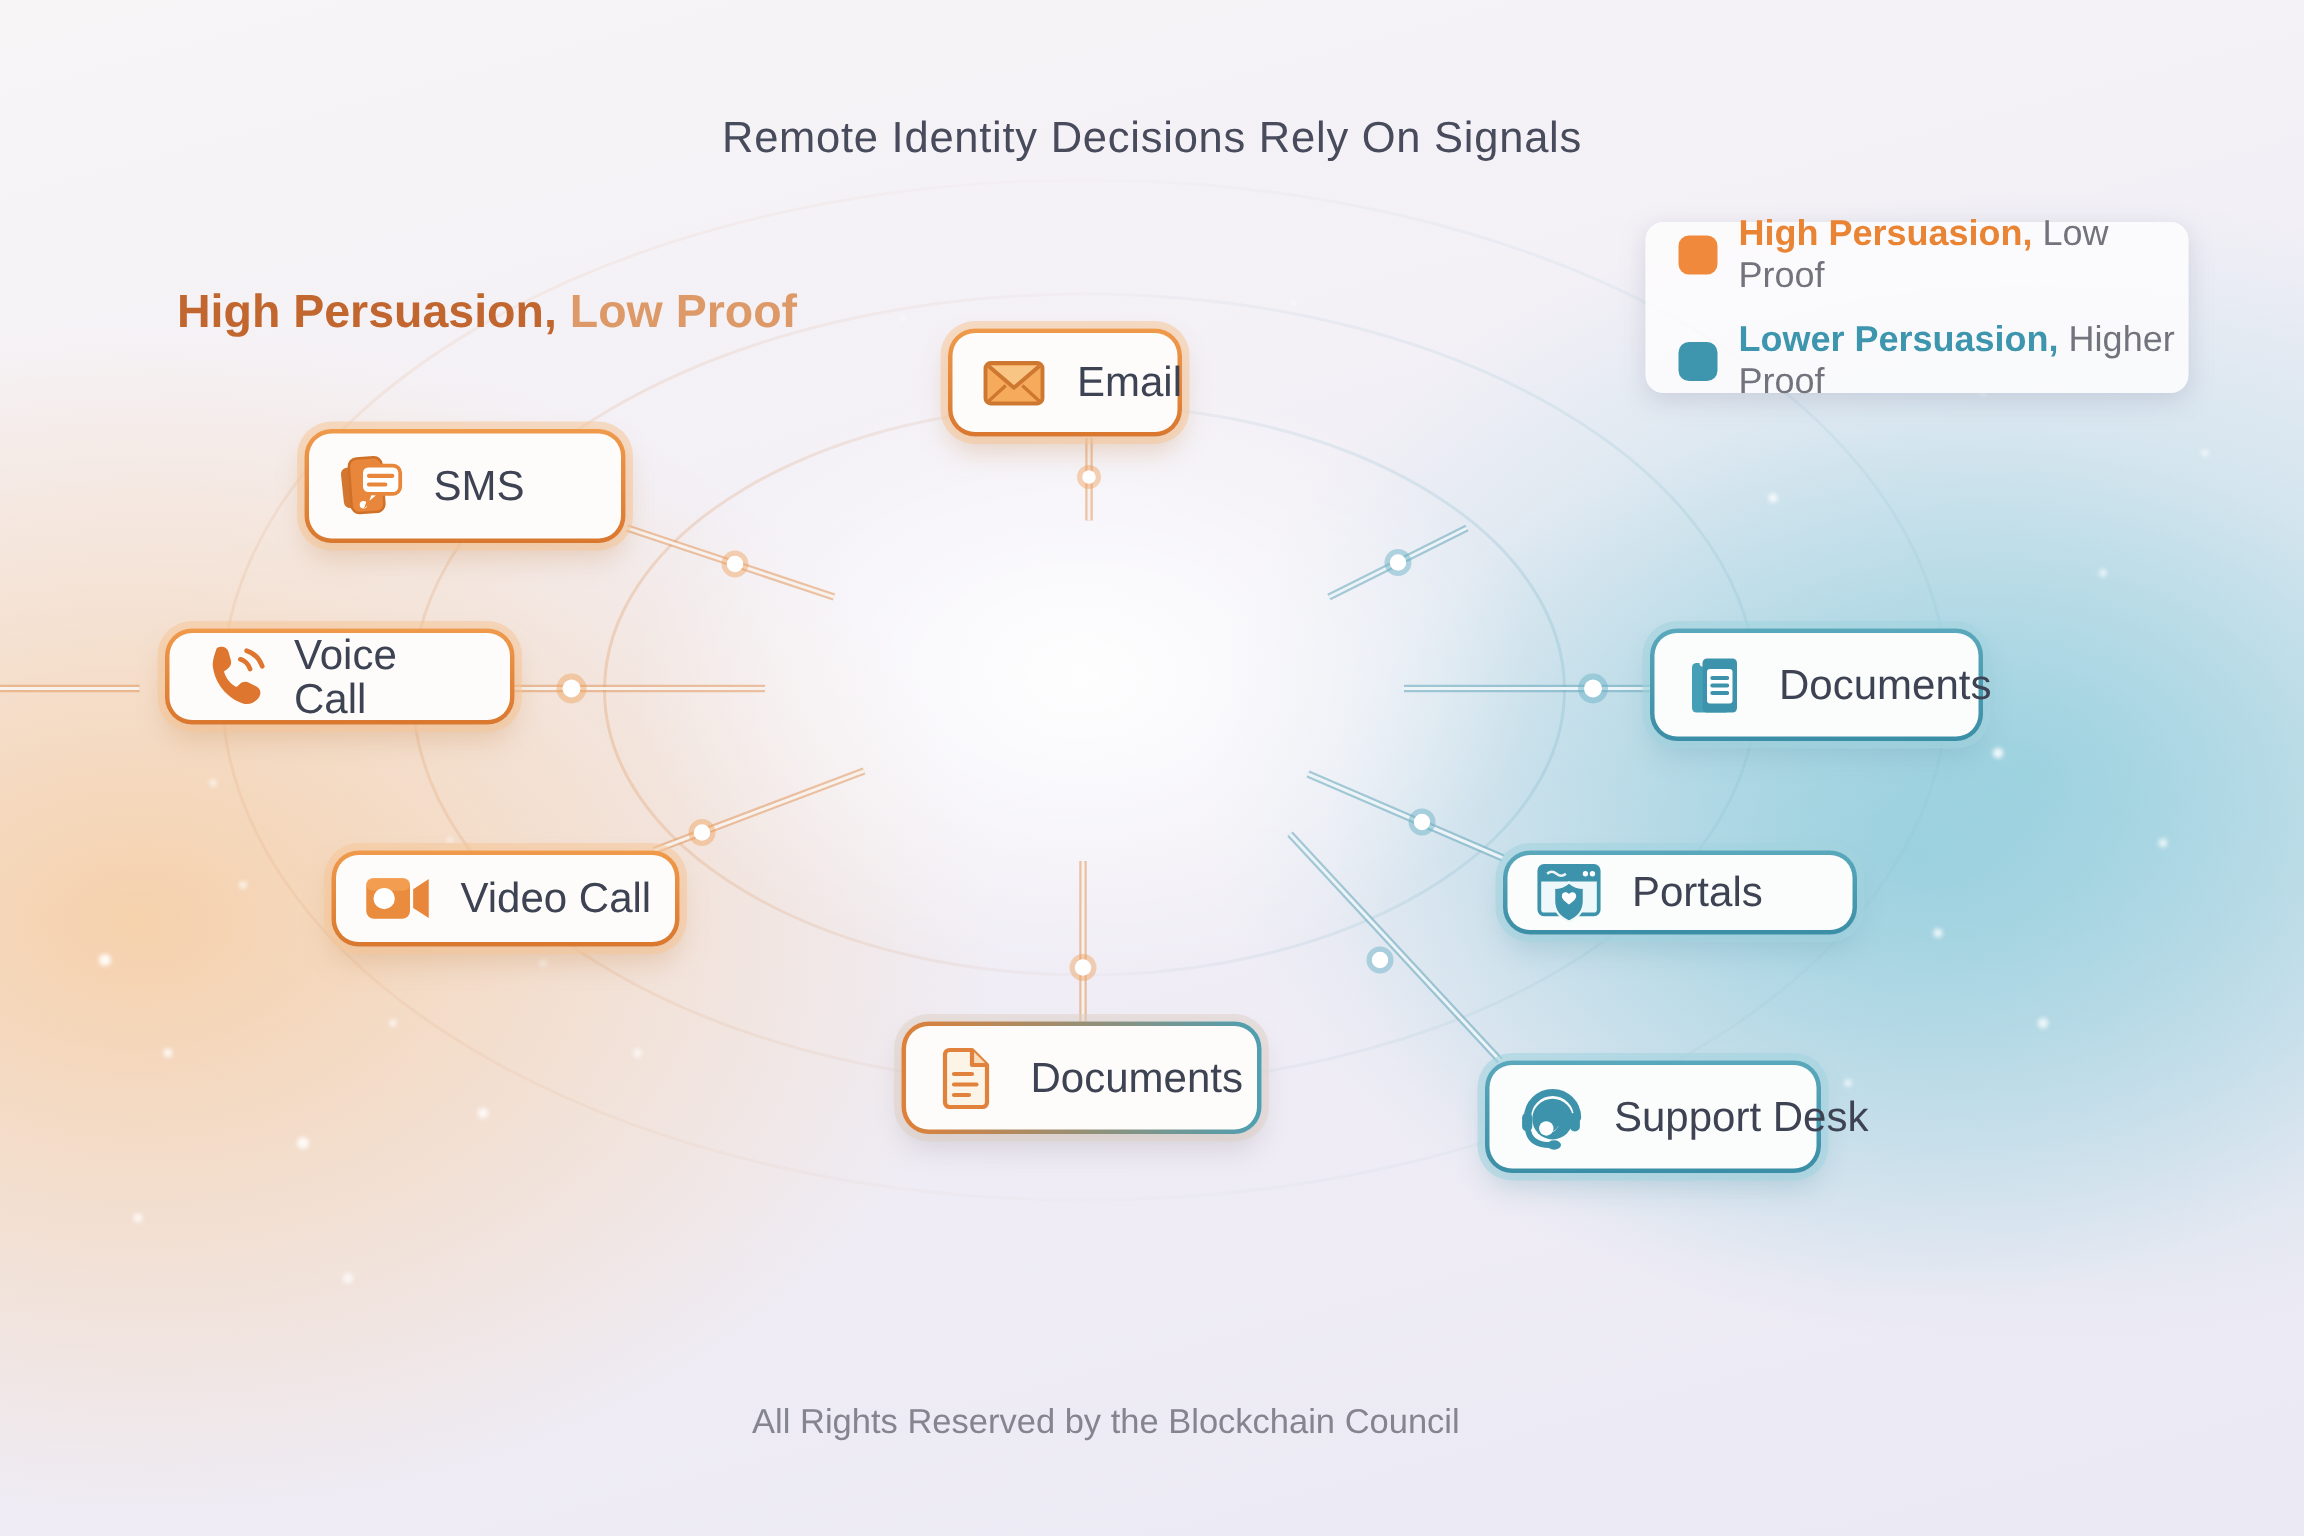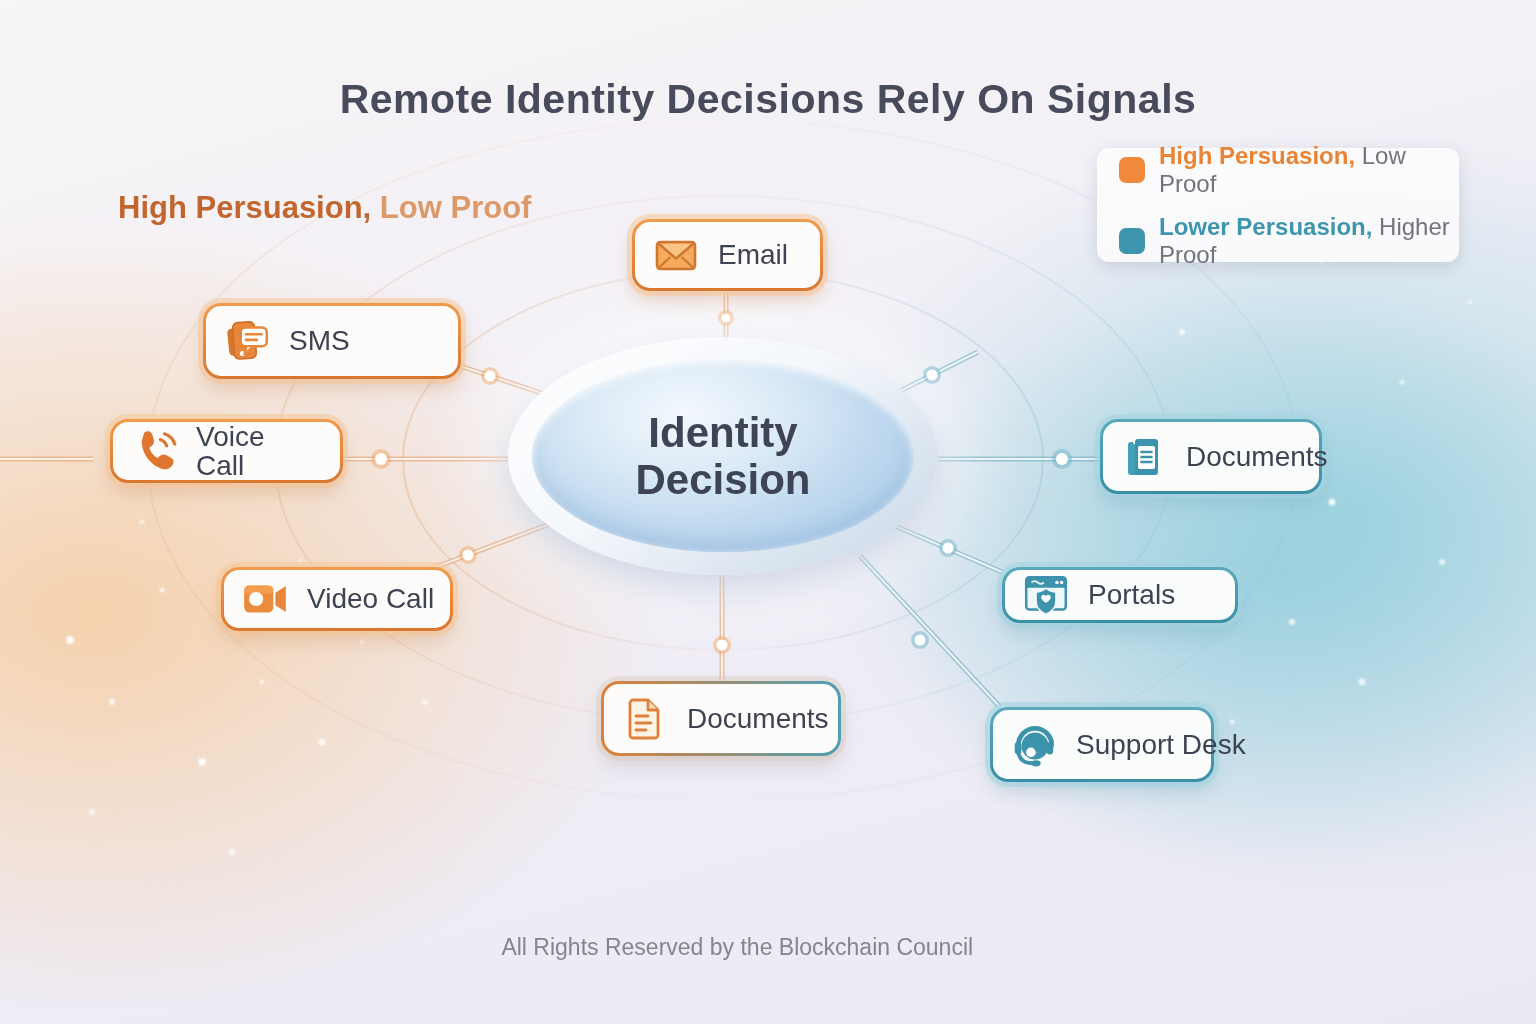--- a/index.html
+++ b/index.html
@@ -10,21 +10,21 @@
       radial-gradient(430px 290px at 47% 44%, rgba(255,255,255,.95), rgba(255,255,255,0) 70%),
       radial-gradient(920px 640px at 6% 60%, rgba(246,206,164,.9), rgba(246,206,164,0) 62%),
       radial-gradient(560px 420px at 83% 56%, rgba(128,198,215,.55), rgba(128,198,215,0) 70%),
       radial-gradient(860px 600px at 88% 50%, rgba(156,212,224,.75), rgba(156,212,224,0) 64%),
       linear-gradient(165deg,#f8f5f7 0%,#f1eef6 45%,#ebe9f3 100%);
   }
   .net{position:absolute;left:0;top:0;}
   
   .title{
     position:absolute;top:76px;left:0;width:100%;text-align:center;
-    font-size:41px;font-weight:700;color:#474b5c;letter-spacing:.5px;
+    font-size:29px;font-weight:400;color:#474b5c;letter-spacing:.5px;
   }
   .group-label{position:absolute;left:118px;top:190px;font-size:31px;font-weight:700;}
   .group-label .strong{color:#c2662f;}
   .group-label .rest{color:#dd9a68;font-weight:600;}
   .footer{
     position:absolute;left:0;top:934px;width:96%;text-align:center;
     font-size:23px;color:#85858f;
   }
   
   .legend{
@@ -66,22 +66,22 @@
     box-shadow:0 0 0 5px rgba(245,199,153,.55), 0 10px 18px rgba(204,150,100,.35);}
   .card--orange .card-inner{background:#fdfcfa;}
   .card--teal{background:linear-gradient(180deg,#5aa8bc,#3a8ea5);
     box-shadow:0 0 0 5px rgba(163,212,223,.6), 0 10px 18px rgba(108,160,180,.3);}
   .card--teal .card-inner{background:#fbfdfd;}
   .card--mixed{background:linear-gradient(90deg,#df8038,#4e9fb2);
     box-shadow:0 0 0 5px rgba(222,208,196,.5), 0 10px 18px rgba(160,150,160,.3);}
   .card--mixed .card-inner{background:#fdfcfa;}
   .card-label{font-size:28px;font-weight:500;color:#3e4353;white-space:nowrap;}
   .card-icon{flex:none;width:50px;height:50px;display:flex;align-items:center;justify-content:center;}
-  #card-email{left:632px;top:219px;width:191px;height:72px;}
-  #card-sms{left:203px;top:303px;width:258px;height:76px;}
+  #card-email{left:632px;top:219px;width:156px;height:72px;}
+  #card-sms{left:203px;top:286px;width:214px;height:76px;}
   #card-voice{left:110px;top:419px;width:233px;height:64px;}
   #card-voice .card-label{white-space:normal;width:96px;line-height:1.05;}
   #card-video{left:221px;top:567px;width:232px;height:64px;}
   #card-docs-bottom{left:601px;top:681px;width:240px;height:75px;}
   #card-chat{left:981px;top:294px;width:210px;height:75px;}
   #card-docs-right{left:1100px;top:419px;width:222px;height:75px;}
   #card-portals{left:1002px;top:567px;width:236px;height:56px;}
   #card-support{left:990px;top:707px;width:224px;height:75px;}
 </style>
 </head>
@@ -213,28 +213,20 @@
     </div>
     <div class="legend-row">
       <span class="legend-swatch swatch-teal"></span>
       <span class="legend-text">
         <span class="legend-strong teal">Lower Persuasion,</span>
         <span class="legend-rest">Higher Proof</span>
       </span>
     </div>
   </div>
 
-  <div class="center-ring">
-    <div class="center-core">
-      <div class="center-label">
-        <div>Identity</div>
-        <div>Decision</div>
-      </div>
-    </div>
-  </div>
 
   <div class="card card--orange" id="card-email">
     <div class="card-inner">
       <span class="card-icon">
         <svg width="48" height="48" viewBox="0 0 48 48">
           <rect x="5" y="11" width="38" height="27" rx="3.5" fill="#f6aa5c" stroke="#ce7730" stroke-width="2.6"></rect>
           <path d="M7 13 L24 27.5 L41 13" fill="#f9c584" stroke="#ce7730" stroke-width="2.6" stroke-linejoin="round"></path>
           <path d="M7 36.5 L18.5 26 M41 36.5 L29.5 26" stroke="#ce7730" stroke-width="2.2" fill="none"></path>
         </svg>
       </span>

